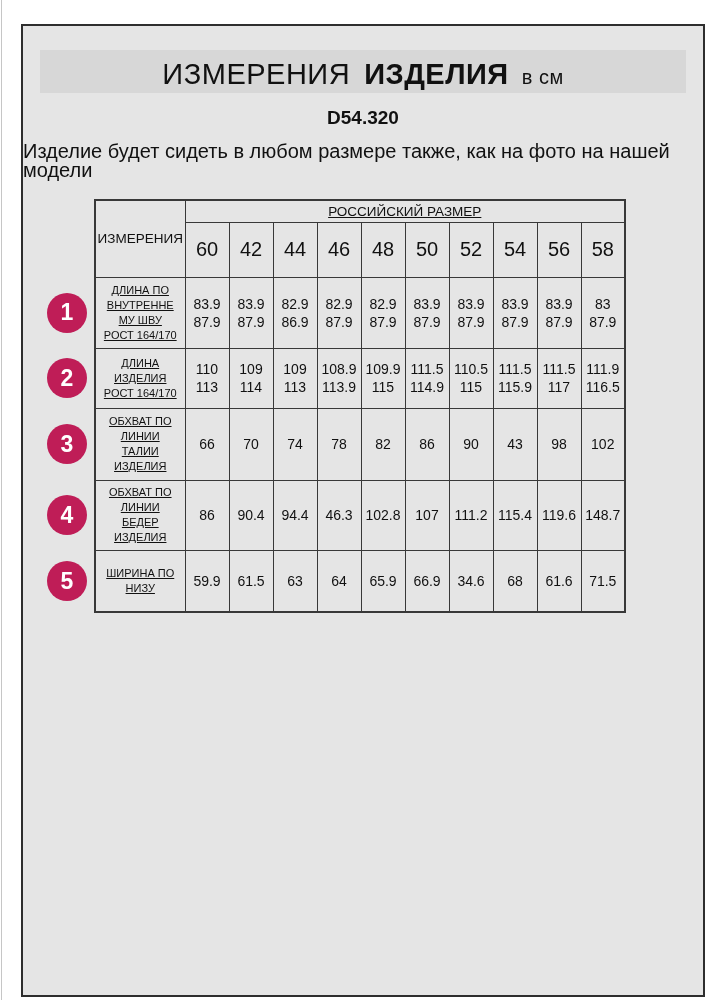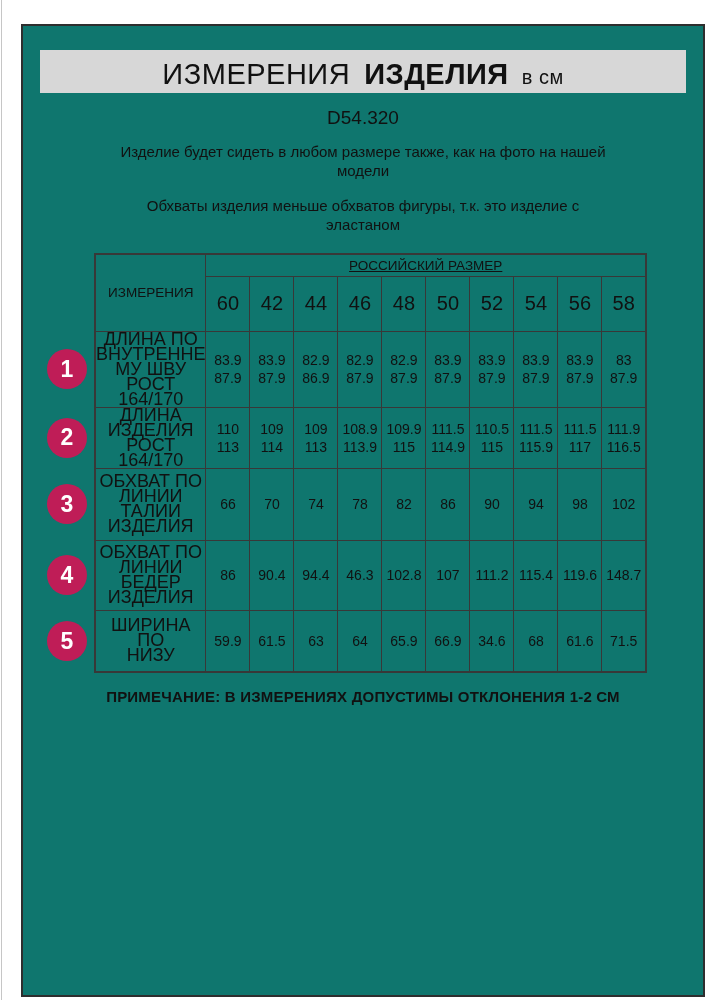--- a/index.html
+++ b/index.html
@@ -12,40 +12,40 @@
     position: relative;
   }
   .edge-line {
     position: absolute; left: 1px; top: 0;
     width: 1px; height: 1000px; background: #c6c6c6;
   }
   .page-box {
     position: absolute; left: 21px; top: 24px;
     width: 684px; height: 973px;
     border: 2px solid #2e2e2e;
-    background: #0f766e;
+    background: #e5e5e5;
   }
   .title-bar {
     margin: 24px 17px 0 17px;
     height: 43px;
     background: #d7d7d7;
     display: flex; justify-content: center; align-items: baseline;
     padding-top: 8px;
     letter-spacing: 0.5px;
   }
   .title-main  { font-size: 29px; font-weight: 400; }
   .title-bold  { font-size: 29px; font-weight: 700; margin-left: 14px; }
   .title-unit  { font-size: 20px; font-weight: 400; margin-left: 13px; }
   .article {
     text-align: center; margin-top: 14px;
-    font-size: 19px; font-weight: 400;
+    font-size: 19px; font-weight: 700;
   }
   .note {
-    text-align: center; white-space: pre-line;
-    font-size: 15px; line-height: 19px;
+    text-align: left; white-space: pre-line;
+    font-size: 20px; line-height: 19px;
   }
   .note-1 { margin-top: 13px; }
   .note-2 { margin-top: 16px; }
 
   table.size-table {
     border-collapse: collapse;
     table-layout: fixed;
     margin: 19px 0 0 17px;
   }
   .size-table td, .size-table th {
@@ -67,22 +67,22 @@
   .row-h0 { height: 71px; }
   .row-h1 { height: 60px; }
   .row-h2 { height: 72px; }
   .row-h3 { height: 70px; }
   .row-h4 { height: 62px; }
 
   .corner-th { font-size: 13.5px; }
   .group-th  { font-size: 13.5px; text-decoration: underline; }
   .size-th   { font-size: 20px; font-weight: 700; }
   .label-cell {
-    font-size: 18px; line-height: 15px;
-    white-space: pre-line; padding: 2px 1px;
+    font-size: 11px; line-height: 15px;
+    white-space: pre-line; padding: 2px 1px; text-decoration: underline;
   }
   .val-cell {
     font-size: 14px; line-height: 18px;
     white-space: pre-line;
   }
   .badge {
     width: 40px; height: 40px; border-radius: 50%;
     background: #bf1d57; color: #ffffff;
     font-size: 23px; font-weight: 700;
     display: flex; align-items: center; justify-content: center;
@@ -104,22 +104,20 @@
   <div class="title-bar" style="background: rgb(215, 215, 215);">
     <span class="title-main">ИЗМЕРЕНИЯ</span>
     <span class="title-bold">ИЗДЕЛИЯ</span>
     <span class="title-unit">в см</span>
   </div>
 
   <div class="article">D54.320</div>
 
   <div class="note note-1">Изделие будет сидеть в любом размере также, как на фото на нашей
 модели</div>
-  <div class="note note-2">Обхваты изделия меньше обхватов фигуры, т.к. это изделие с
-эластаном</div>
 
   <table class="size-table">
     <colgroup>
       <col style="width:55px">
       <col style="width:90px">
       <col span="10" style="width:44px">
     </colgroup>
     <thead>
       <tr class="hdr-row-1">
         <td class="badge-cell" rowspan="2"></td>
@@ -205,21 +203,21 @@
 ЛИНИИ
 ТАЛИИ
 ИЗДЕЛИЯ</td>
           <td class="val-cell">66</td>
           <td class="val-cell">70</td>
           <td class="val-cell">74</td>
           <td class="val-cell">78</td>
           <td class="val-cell">82</td>
           <td class="val-cell">86</td>
           <td class="val-cell">90</td>
-          <td class="val-cell">94</td>
+          <td class="val-cell">43</td>
           <td class="val-cell">98</td>
           <td class="val-cell b-r">102</td>
         </tr>
         <tr class="row-h3">
           <td class="badge-cell">
             <span class="badge" style="background: rgb(191, 29, 87);">4</span>
           </td>
           <td class="label-cell b-l">ОБХВАТ ПО
 ЛИНИИ
 БЕДЕР
@@ -248,15 +246,14 @@
           <td class="val-cell b-b">65.9</td>
           <td class="val-cell b-b">66.9</td>
           <td class="val-cell b-b">34.6</td>
           <td class="val-cell b-b">68</td>
           <td class="val-cell b-b">61.6</td>
           <td class="val-cell b-r b-b">71.5</td>
         </tr>
       </tbody>
   </table>
 
-  <div class="footnote">ПРИМЕЧАНИЕ: В ИЗМЕРЕНИЯХ ДОПУСТИМЫ ОТКЛОНЕНИЯ 1-2 СМ</div>
 
 </div>
 
 </body></html>

